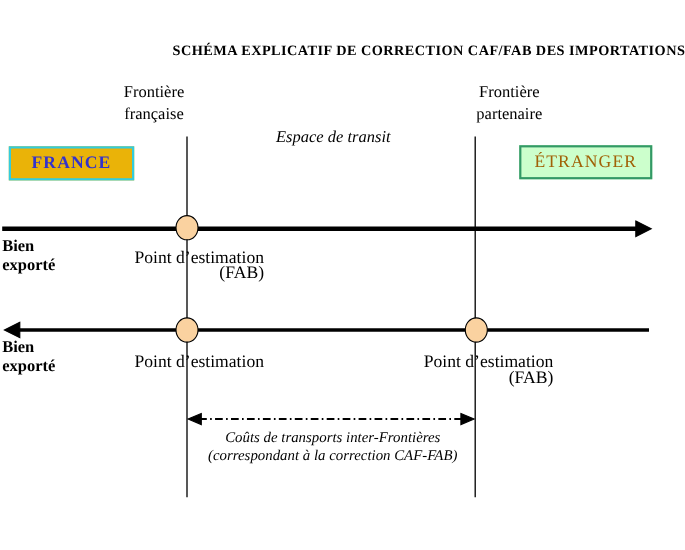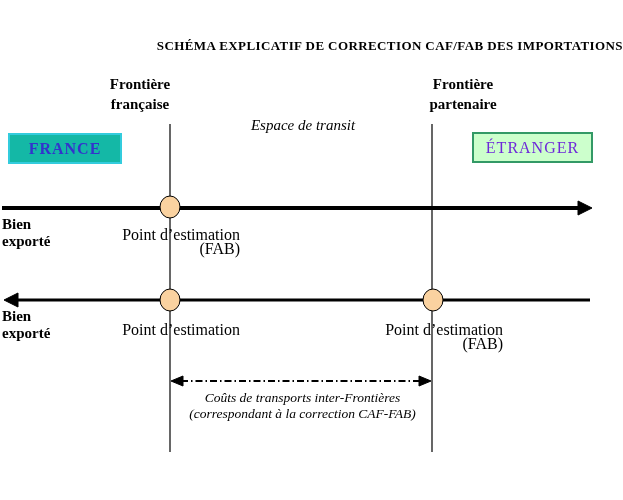--- a/index.html
+++ b/index.html
@@ -16,43 +16,43 @@
   svg line, svg polygon { stroke: #000; }
   svg ellipse { stroke: #000; stroke-width: 1; }
 
   .title {
     position: absolute; top: 38px; left: 0; width: 100%;
     text-align: right; font-weight: bold; font-size: 13px;
     letter-spacing: 0.4px; white-space: nowrap;
   }
   .frontier-label {
     position: absolute; width: 130px; text-align: center;
-    font-weight: bold; font-size: 15px; line-height: 20px;
+    font-weight: normal; font-size: 15px; line-height: 20px;
   }
   #fl-french  { top: 74px; left: 75px; }
   #fl-partner { top: 74px; left: 398px; }
 
   .transit {
     position: absolute; top: 117px; left: 193px; width: 220px;
     text-align: center; font-weight: normal; font-style: italic; font-size: 15px;
   }
 
   .zone-box {
     position: absolute; border: 2px solid;
     display: flex; align-items: center; justify-content: center;
     font-size: 16px; white-space: nowrap;
   }
   #zone-france {
     left: 8px; top: 133px; width: 110px; height: 27px;
-    background: #14b8a6; border-color: #33ccdd; color: #3333cc;
+    background: #eab308; border-color: #33ccdd; color: #3333cc;
     font-weight: bold; letter-spacing: 1px;
   }
   #zone-etranger {
     left: 472px; top: 132px; width: 117px; height: 27px;
-    background: #ccffcc; border-color: #339966; color: #6d28d9;
+    background: #ccffcc; border-color: #339966; color: #a16207;
     letter-spacing: 1px;
   }
 
   .flow-label {
     position: absolute; left: 2px; font-weight: bold;
     font-size: 15px; line-height: 17px;
   }
   #lbl-export { top: 216px; }
   #lbl-import { top: 308px; }
 

